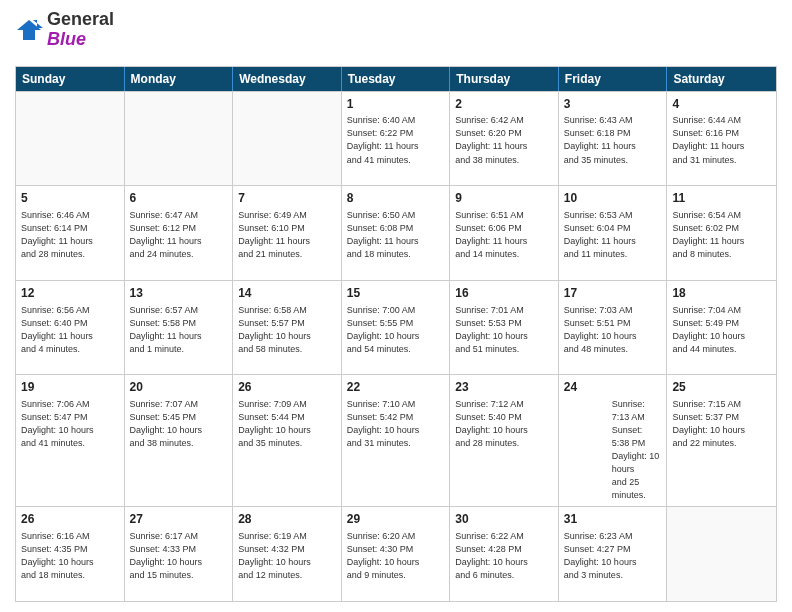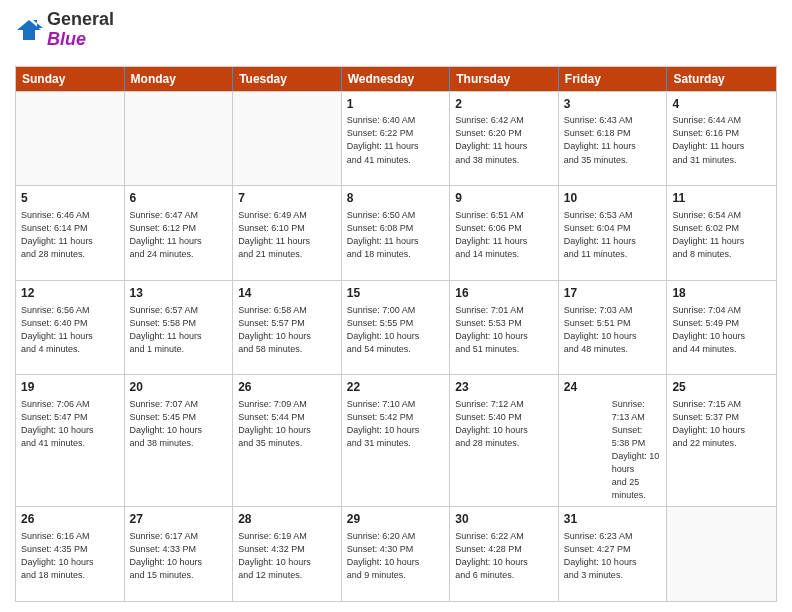--- a/index.html
+++ b/index.html
@@ -53,21 +53,21 @@
     }
     .calendar {
       flex: 1;
       display: flex;
       flex-direction: column;
       border: 1px solid #ccc;
     }
     .cal-header {
       display: grid;
       grid-template-columns: repeat(7, 1fr);
-      background: #c2410c;
+      background: #0c4a6e;
     }
     .cal-header-cell {
       color: #fff;
       font-size: 12px;
       font-weight: bold;
       padding: 5px 6px;
       border-right: 1px solid #3a8fd4;
       text-align: left;
     }
     .cal-header-cell:last-child { border-right: none; }
@@ -118,22 +118,22 @@
         <span class="logo-general">General</span><br>
         <span class="logo-blue">Blue</span>
       </div>
     </div>
   </div>
 
   <div class="calendar">
     <div class="cal-header">
     <div class="cal-header-cell">Sunday</div>
         <div class="cal-header-cell">Monday</div>
+        <div class="cal-header-cell">Wednesday</div>
         <div class="cal-header-cell">Tuesday</div>
-        <div class="cal-header-cell">Wednesday</div>
         <div class="cal-header-cell">Thursday</div>
         <div class="cal-header-cell">Friday</div>
         <div class="cal-header-cell">Saturday</div>
       </div>
     <div class="cal-body">
     <div class="cal-row">
           <div class="cal-cell empty"></div>
           <div class="cal-cell empty"></div>
           <div class="cal-cell empty"></div>
           <div class="cal-cell">

